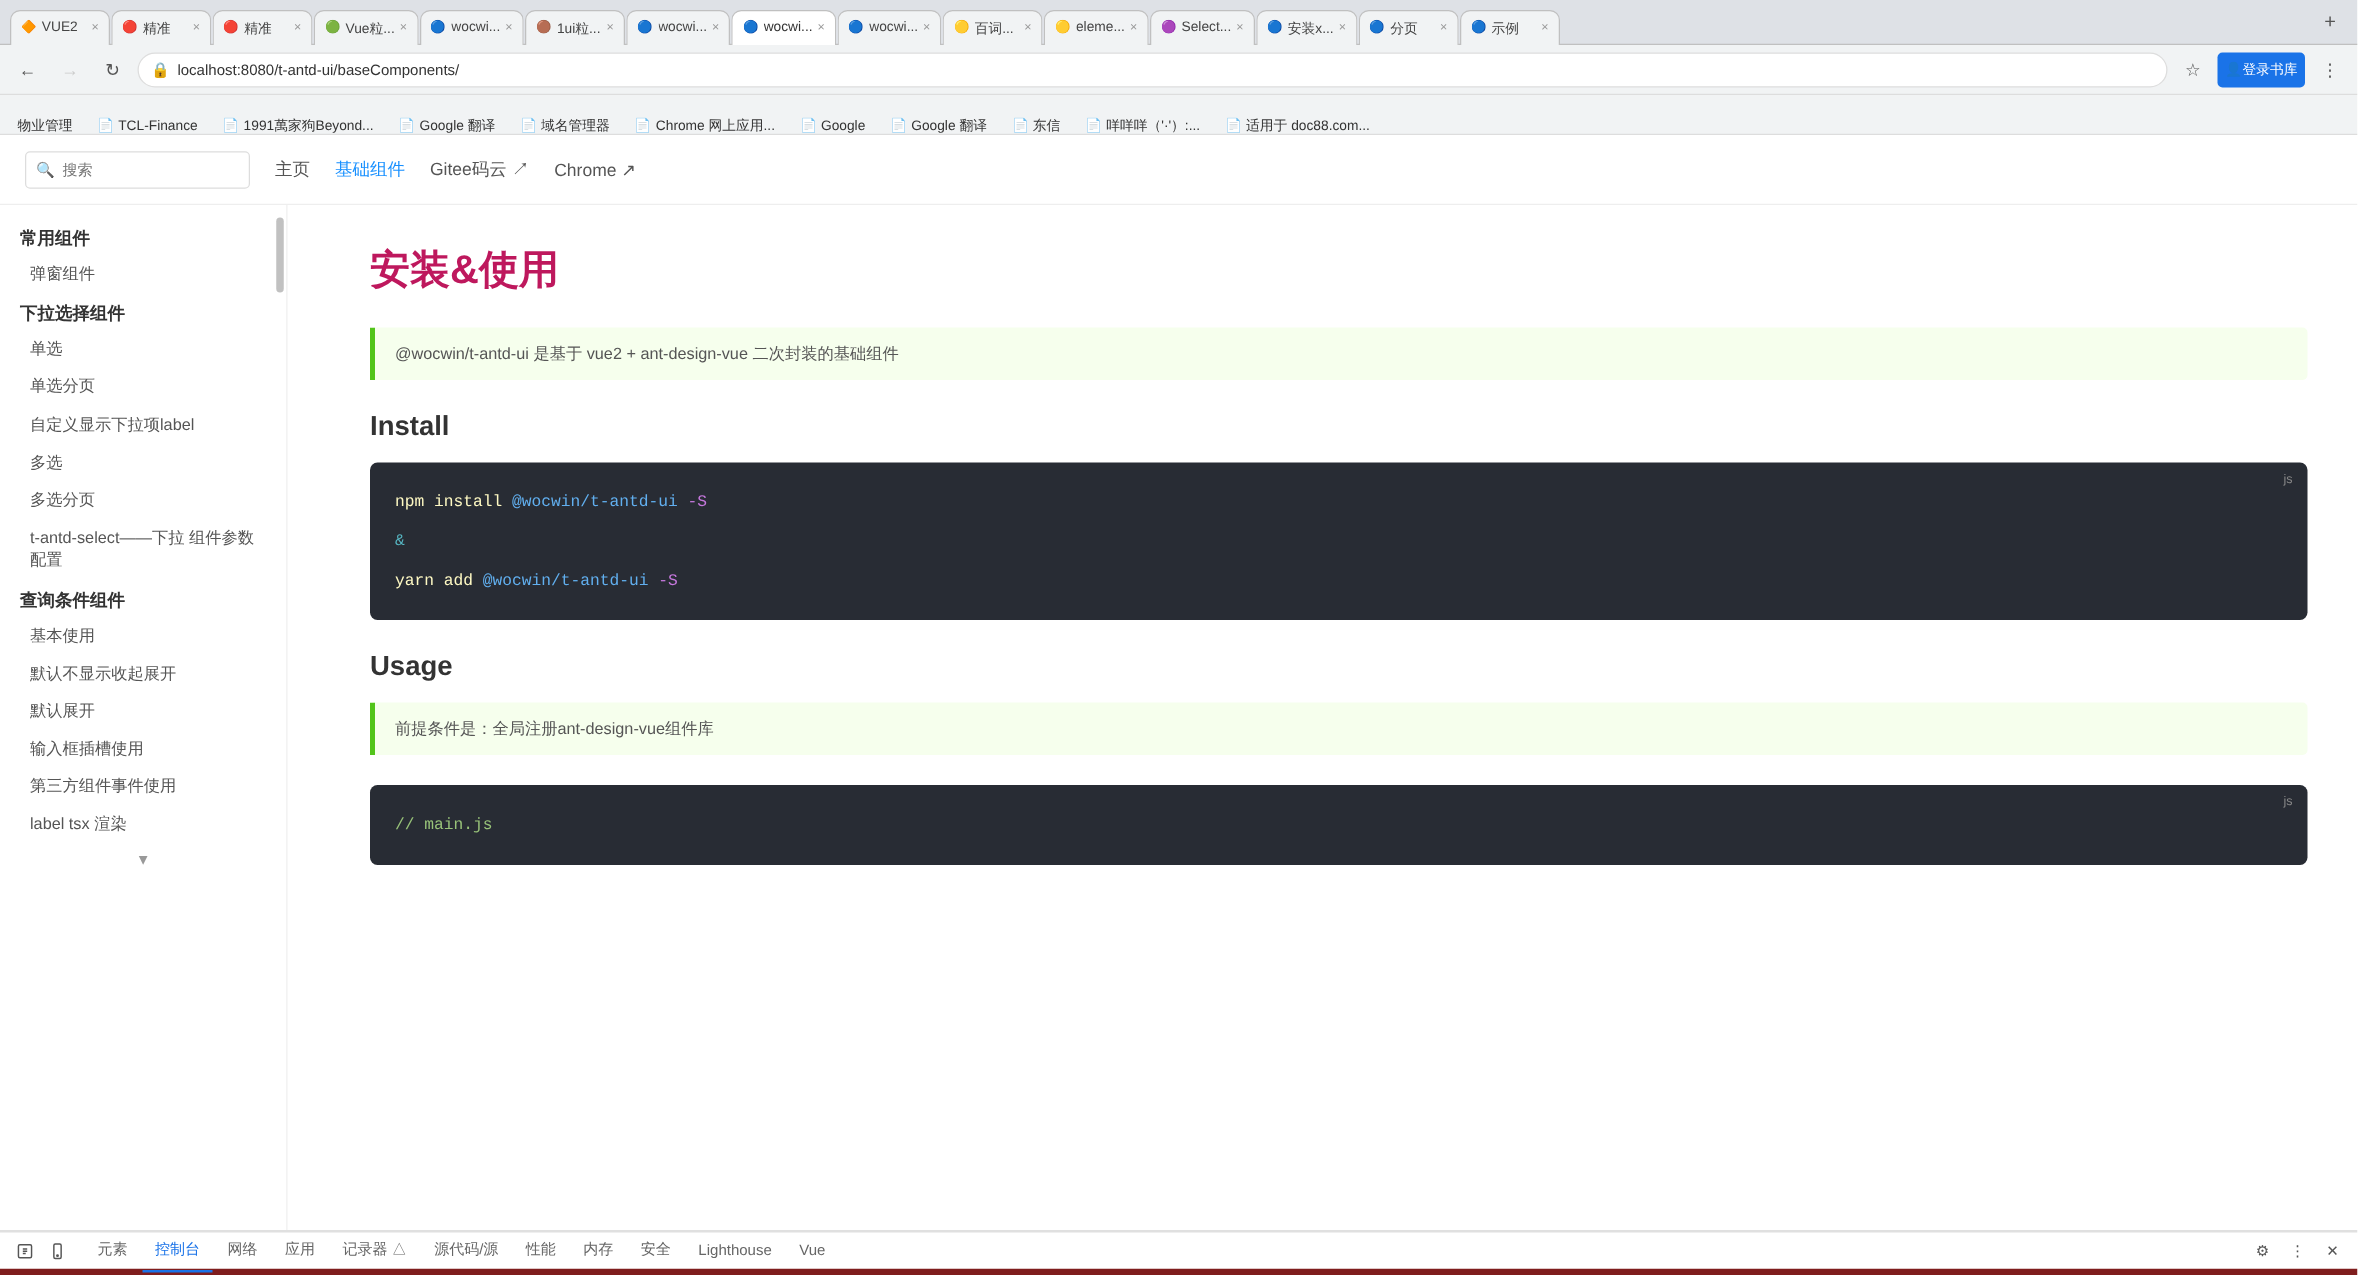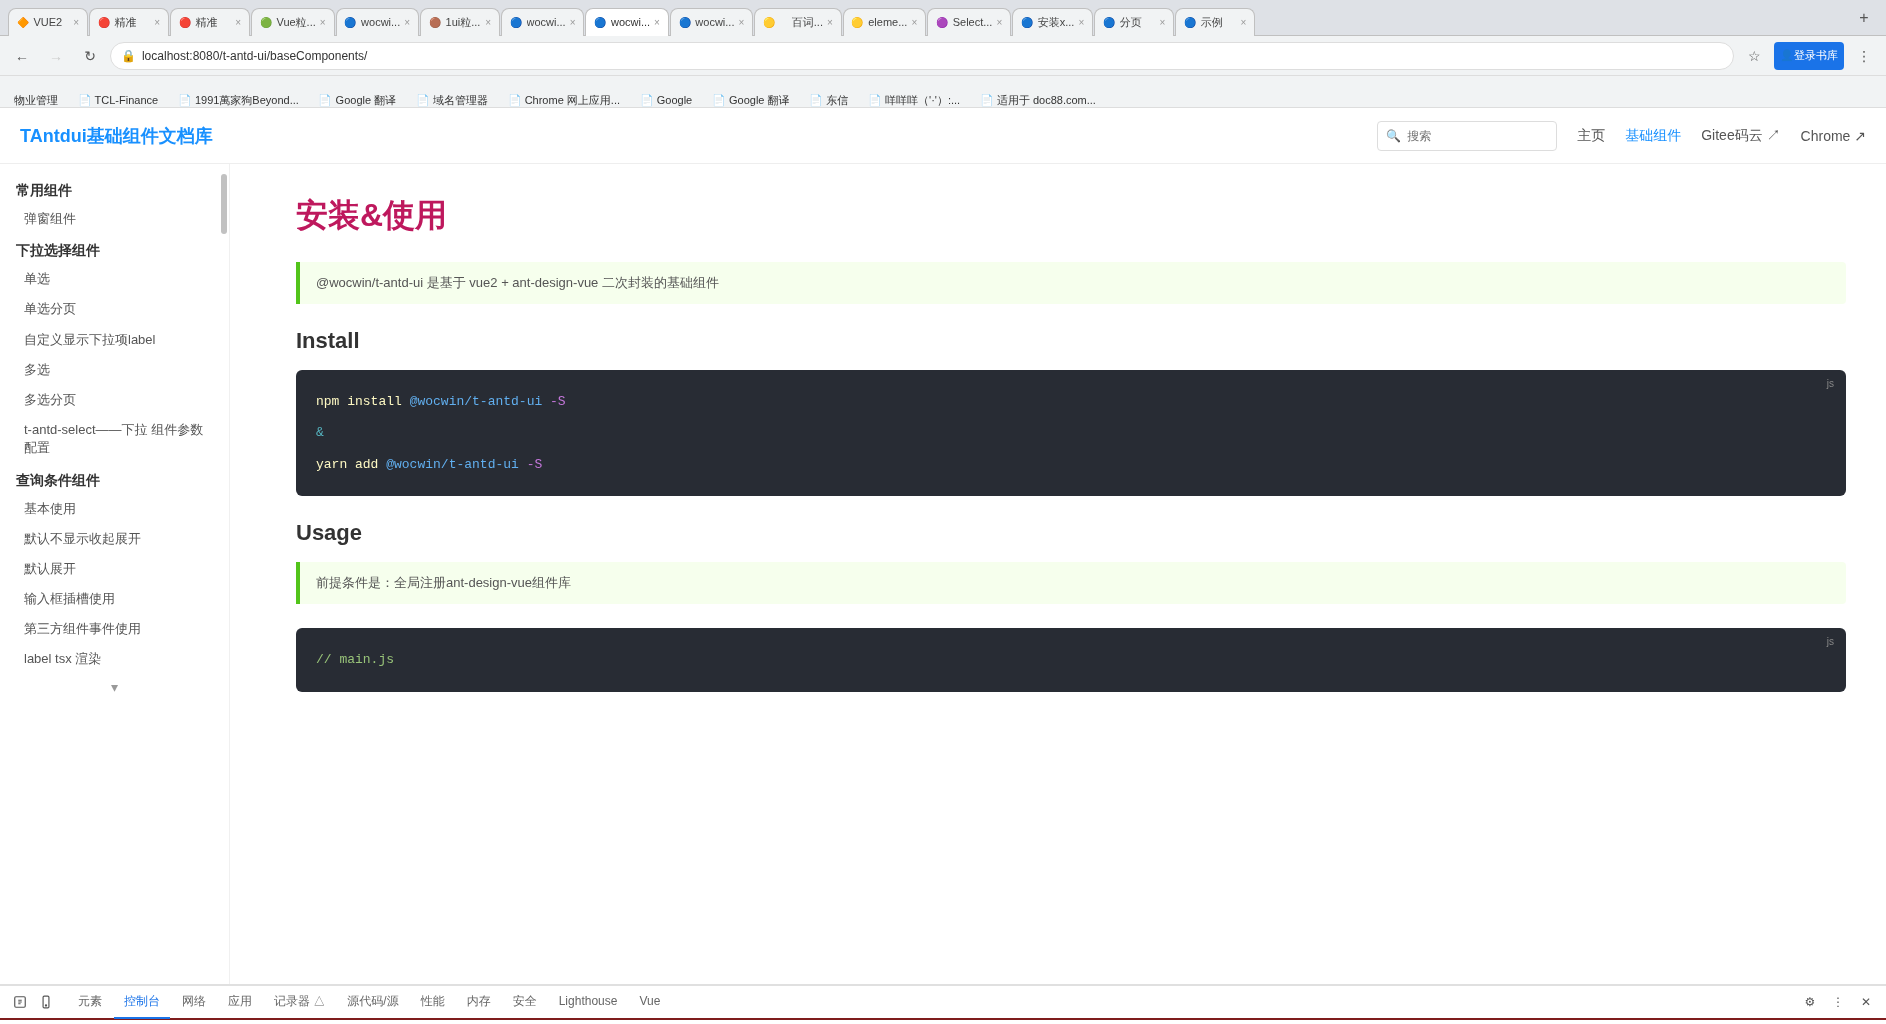--- a/index.html
+++ b/index.html
@@ -50,21 +50,21 @@
     .code-block-lang { position: absolute; top: 8px; right: 12px; font-size: 10px; color: #888; }
     .code-line { font-family: 'Courier New', Courier, monospace; font-size: 13px; line-height: 1.8; }
     .code-command { color: #fef9c3; }
     .code-package { color: #61afef; }
     .code-flag { color: #c678dd; }
     .code-amp { color: #56b6c2; }
     .code-comment { color: #98c379; }
 
     
     .devtools-panel { height: 80px; background: #fff; border-top: 2px solid #e0e0e0; display: flex; flex-direction: column; }
-    .devtools-tabs { display: flex; align-items: center; padding: 0 8px; border-bottom: 2px solid #7f1d1d; height: 34px; gap: 2px; }
+    .devtools-tabs { display: flex; align-items: center; padding: 0 8px; border-bottom: 5px solid #7f1d1d; height: 34px; gap: 2px; }
     .devtools-tab { font-size: 12px; color: #666; padding: 0 10px; height: 34px; display: flex; align-items: center; cursor: pointer; border-bottom: 2px solid transparent; }
     .devtools-tab.active { color: #1a73e8; border-bottom-color: #1a73e8; }
     .devtools-toolbar { display: flex; align-items: center; padding: 0 8px; height: 34px; gap: 8px; background: #fff; }
     .devtools-icon-btn { width: 24px; height: 24px; border: none; background: transparent; cursor: pointer; display: flex; align-items: center; justify-content: center; border-radius: 3px; color: #555; font-size: 12px; }
   </style>
 </head>
 <body>
 
 <div class="browser-chrome">
   <div class="tab-bar">
@@ -109,21 +109,21 @@
         <span style="overflow:hidden;text-overflow:ellipsis;">wocwi...</span>
         <span class="tab-close">×</span>
       </div>
     <div class="tab">
         <span style="font-size:10px;">🔵</span>
         <span style="overflow:hidden;text-overflow:ellipsis;">wocwi...</span>
         <span class="tab-close">×</span>
       </div>
     <div class="tab">
         <span style="font-size:10px;">🟡</span>
-        <span style="overflow:hidden;text-overflow:ellipsis;margin-left:12px;">百词...</span>
+        <span style="overflow:hidden;text-overflow:ellipsis;">百词...</span>
         <span class="tab-close">×</span>
       </div>
     <div class="tab">
         <span style="font-size:10px;">🟡</span>
         <span style="overflow:hidden;text-overflow:ellipsis;">eleme...</span>
         <span class="tab-close">×</span>
       </div>
     <div class="tab">
         <span style="font-size:10px;">🟣</span>
         <span style="overflow:hidden;text-overflow:ellipsis;">Select...</span>
@@ -171,21 +171,20 @@
   <span class="bookmark-item">📄 Google</span>
   <span class="bookmark-item">📄 Google 翻译</span>
   <span class="bookmark-item">📄 东信</span>
   <span class="bookmark-item">📄 咩咩咩（'·'）:...</span>
   <span class="bookmark-item">📄 适用于 doc88.com...</span>
 </div>
 
 <div class="page-container">
 
   <div class="site-header">
-    <div class="site-logo">TAntdui基础组件文档库</div>
     <div class="site-search">
       <span style="color:#aaa;font-size:12px;">🔍</span>
       <input type="text" placeholder="搜索" style="border: none; outline: none; font-size: 12px; width: 100%; background: transparent;">
     </div>
     <div class="header-nav">
       <span class="header-nav-item">主页</span>
       <span class="header-nav-item active">基础组件</span>
       <span class="header-nav-item">Gitee码云 ↗</span>
       <span class="header-nav-item">Chrome ↗</span>
     </div>

